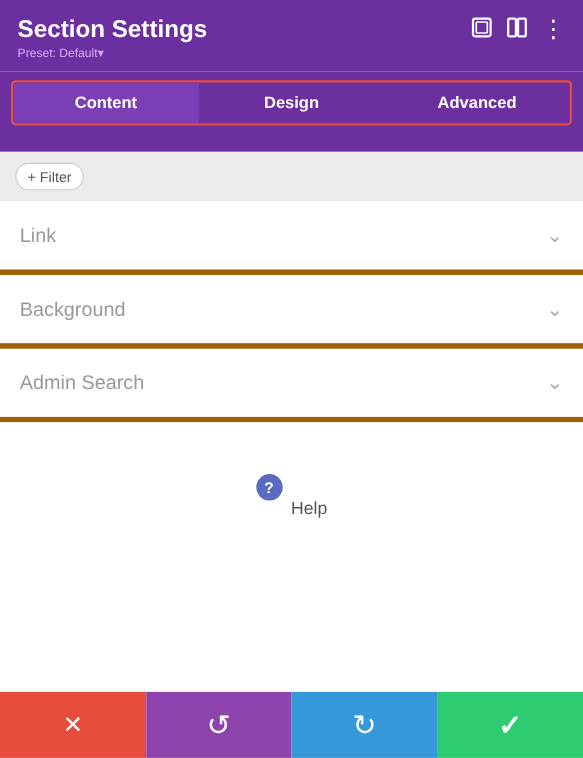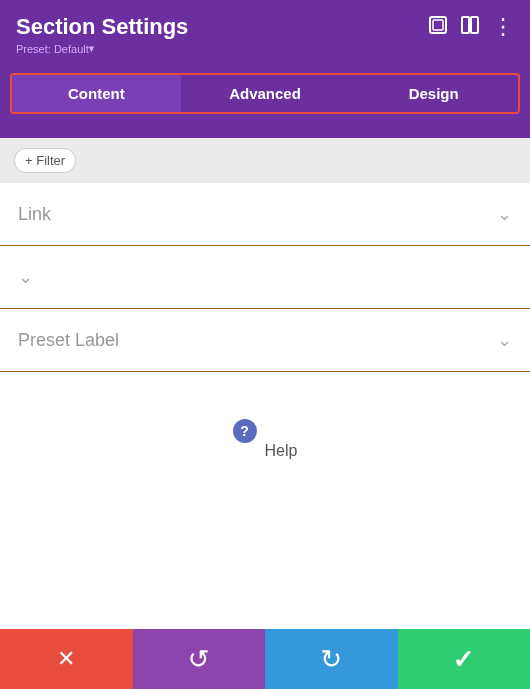--- a/index.html
+++ b/index.html
@@ -111,21 +111,21 @@
       gap: 4px;
     }
 
     
     .accordion-list {
       flex: 1;
       background: #fff;
       overflow-y: auto;
     }
     .accordion-item {
-      border-bottom: 1px solid #a16207;
+      border-bottom: 5px solid #a16207;
       padding: 20px 18px;
       display: flex;
       align-items: center;
       justify-content: space-between;
       cursor: pointer;
     }
     .accordion-label {
       color: #999;
       font-size: 18px;
       font-weight: 400;
@@ -216,45 +216,46 @@
       <span>▾</span>
     </div>
   </div>
 
   <div class="tabs-bar">
     <div class="tabs-inner">
       <div class="tab active">
         <span>Content</span>
       </div>
       <div class="tab">
+        <span>Design</span>
+      </div>
+      <div class="tab">
         <span>Advanced</span>
-      </div>
-      <div class="tab">
-        <span>Design</span>
       </div>
     </div>
   </div>
 
   <div class="search-bar">
     <button class="filter-btn">+ Filter</button>
   </div>
 
   <div class="accordion-list">
 
     <div class="accordion-item">
       <span class="accordion-label">Link</span>
       <span class="accordion-chevron">⌄</span>
     </div>
 
     <div class="accordion-item">
+      <span class="accordion-label">Background</span>
       <span class="accordion-chevron">⌄</span>
     </div>
 
     <div class="accordion-item">
-      <span class="accordion-label">Preset Label</span>
+      <span class="accordion-label">Admin Search</span>
       <span class="accordion-chevron">⌄</span>
     </div>
 
     <div class="help-section">
       <div class="help-icon">
         <span>?</span>
       </div>
       <span class="help-text">Help</span>
     </div>
 

